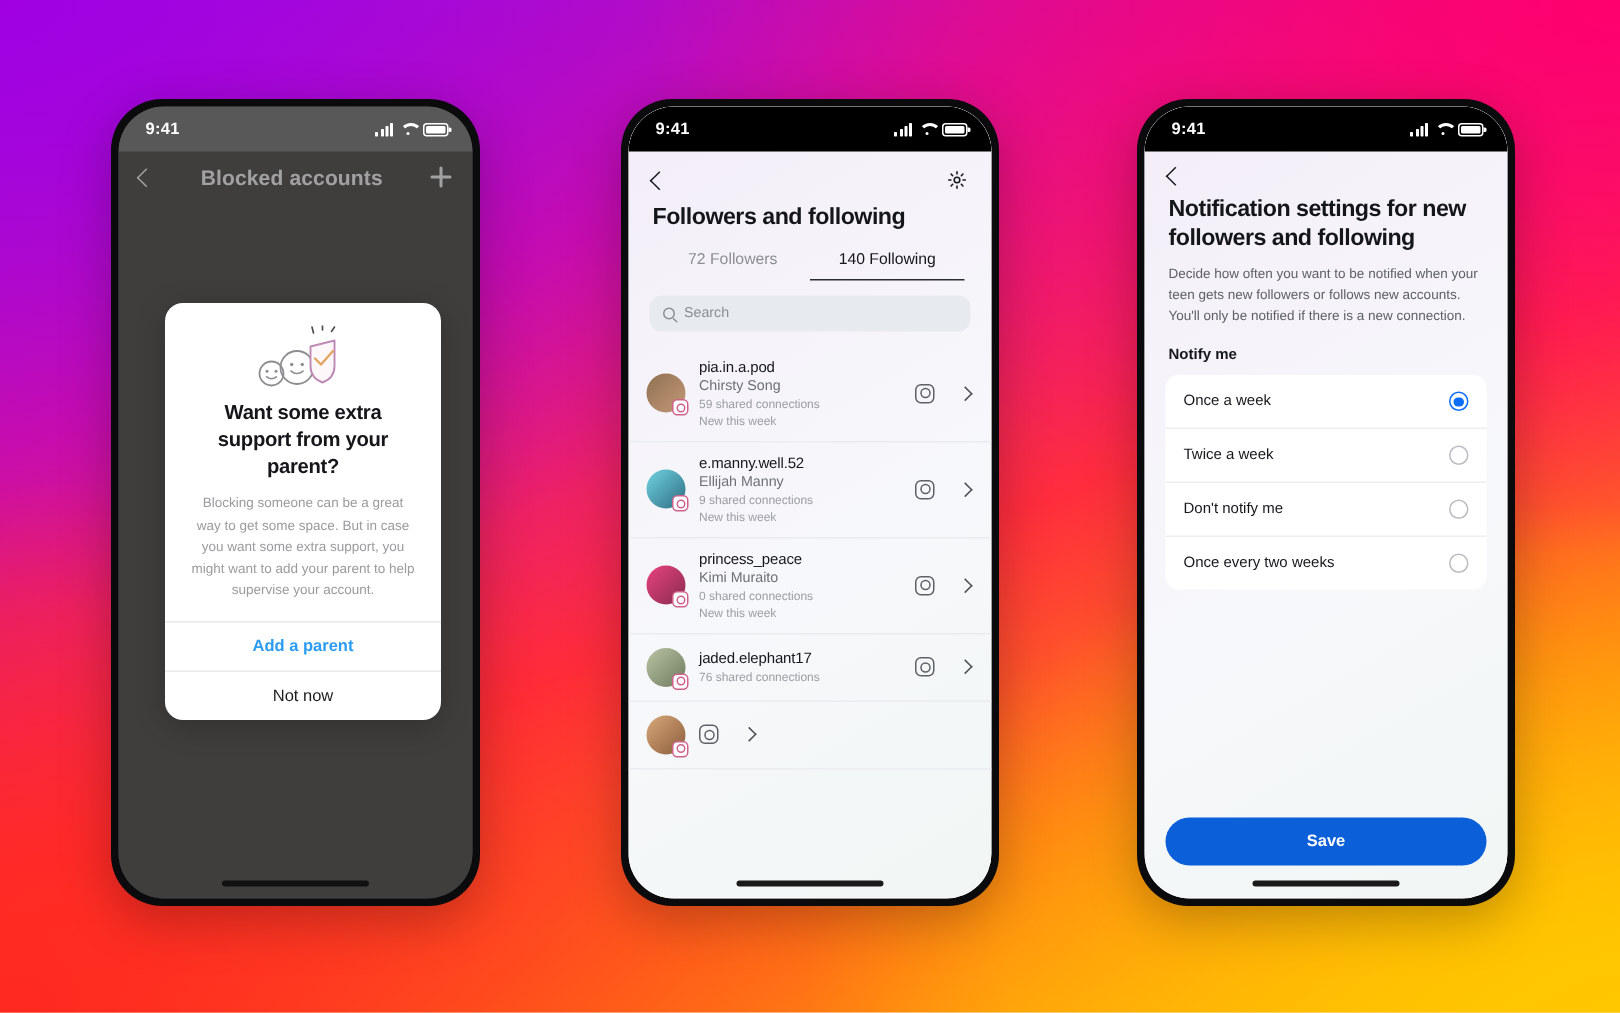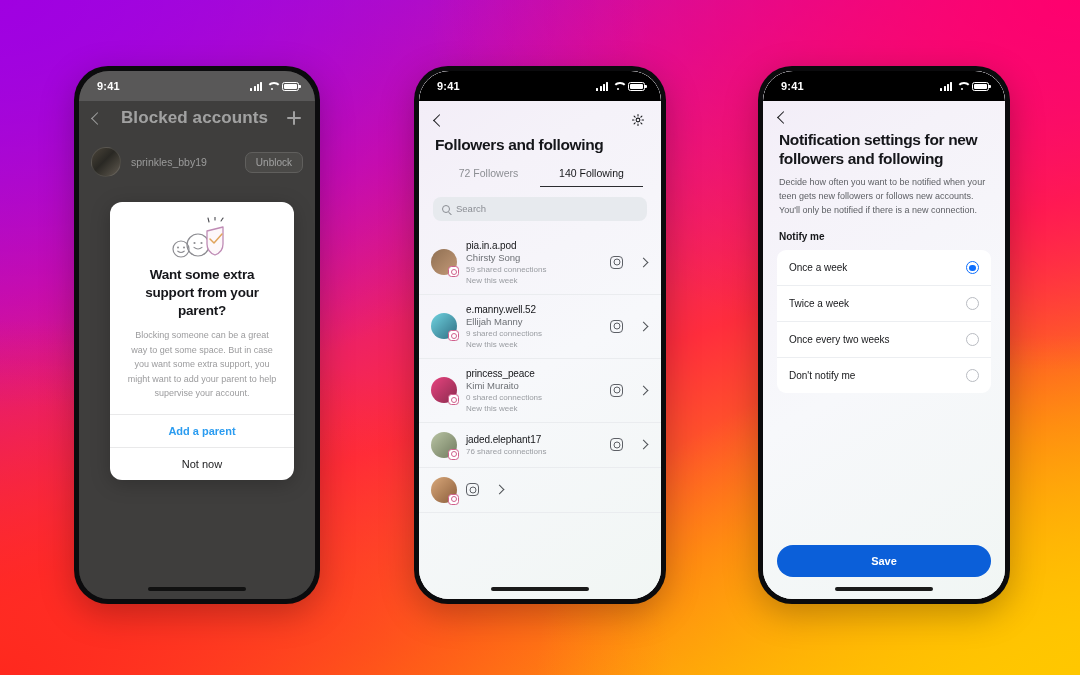--- a/index.html
+++ b/index.html
@@ -68,21 +68,21 @@
   .home-indicator.onlight { background: #1a1a1a; }
 
   
   #phone1 { left: 74px; top: 66px; width: 246px; height: 538px; }
   #phone1 .screen { background: #5b5a58; }
   .p1-nav {
     position: absolute; top: 30px; left: 0; right: 0; height: 34px;
     display: flex; align-items: center; justify-content: space-between;
     padding: 0 14px; color: #e7e7e7;
   }
-  .p1-nav .ttl { font-size: 17px; font-weight: 600; letter-spacing: .1px; }
+  .p1-nav .ttl { font-size: 14px; font-weight: 600; letter-spacing: .1px; }
   .chev-back {
     width: 9px; height: 9px; border-left: 1.6px solid currentColor;
     border-bottom: 1.6px solid currentColor; transform: rotate(45deg);
   }
   .plus { position: relative; width: 14px; height: 14px; }
   .plus::before,.plus::after{content:"";position:absolute;background:currentColor;border-radius:1px;}
   .plus::before{left:0;top:6.2px;width:14px;height:1.6px;}
   .plus::after{top:0;left:6.2px;height:14px;width:1.6px;}
 
   .p1-row {
@@ -224,25 +224,20 @@
           <span class="batt"></span>
         </span>
       </div>
 
       <div class="p1-nav">
         <span class="chev-back"></span>
         <span class="ttl">Blocked accounts</span>
         <span class="plus"></span>
       </div>
 
-      <div class="p1-row">
-        <span class="av"></span>
-        <span class="uname">sprinkles_bby19</span>
-        <span class="unblock">Unblock</span>
-      </div>
 
       <div class="dim"></div>
 
       <div class="dialog">
         <div class="dlg-body">
           <div class="dlg-ill">
             <svg width="74" height="44" viewBox="0 0 74 44">
               <g fill="none" stroke="#8d8d92" stroke-width="1.2">
                 <circle cx="16" cy="32" r="8"></circle>
                 <circle cx="33" cy="28" r="11"></circle>
@@ -402,25 +397,25 @@
         <div class="opts">
           <div class="opt">
             <span>Once a week</span>
             <span class="radio on"></span>
           </div>
           <div class="opt">
             <span>Twice a week</span>
             <span class="radio"></span>
           </div>
           <div class="opt">
+            <span>Don't notify me</span>
+            <span class="radio"></span>
+          </div>
+          <div class="opt">
             <span>Once every two weeks</span>
-            <span class="radio"></span>
-          </div>
-          <div class="opt">
-            <span>Don't notify me</span>
             <span class="radio"></span>
           </div>
         </div>
 
         <div class="save-wrap">
           <div class="save-btn">Save</div>
         </div>
       </div>
 
       <div class="statusbar">

